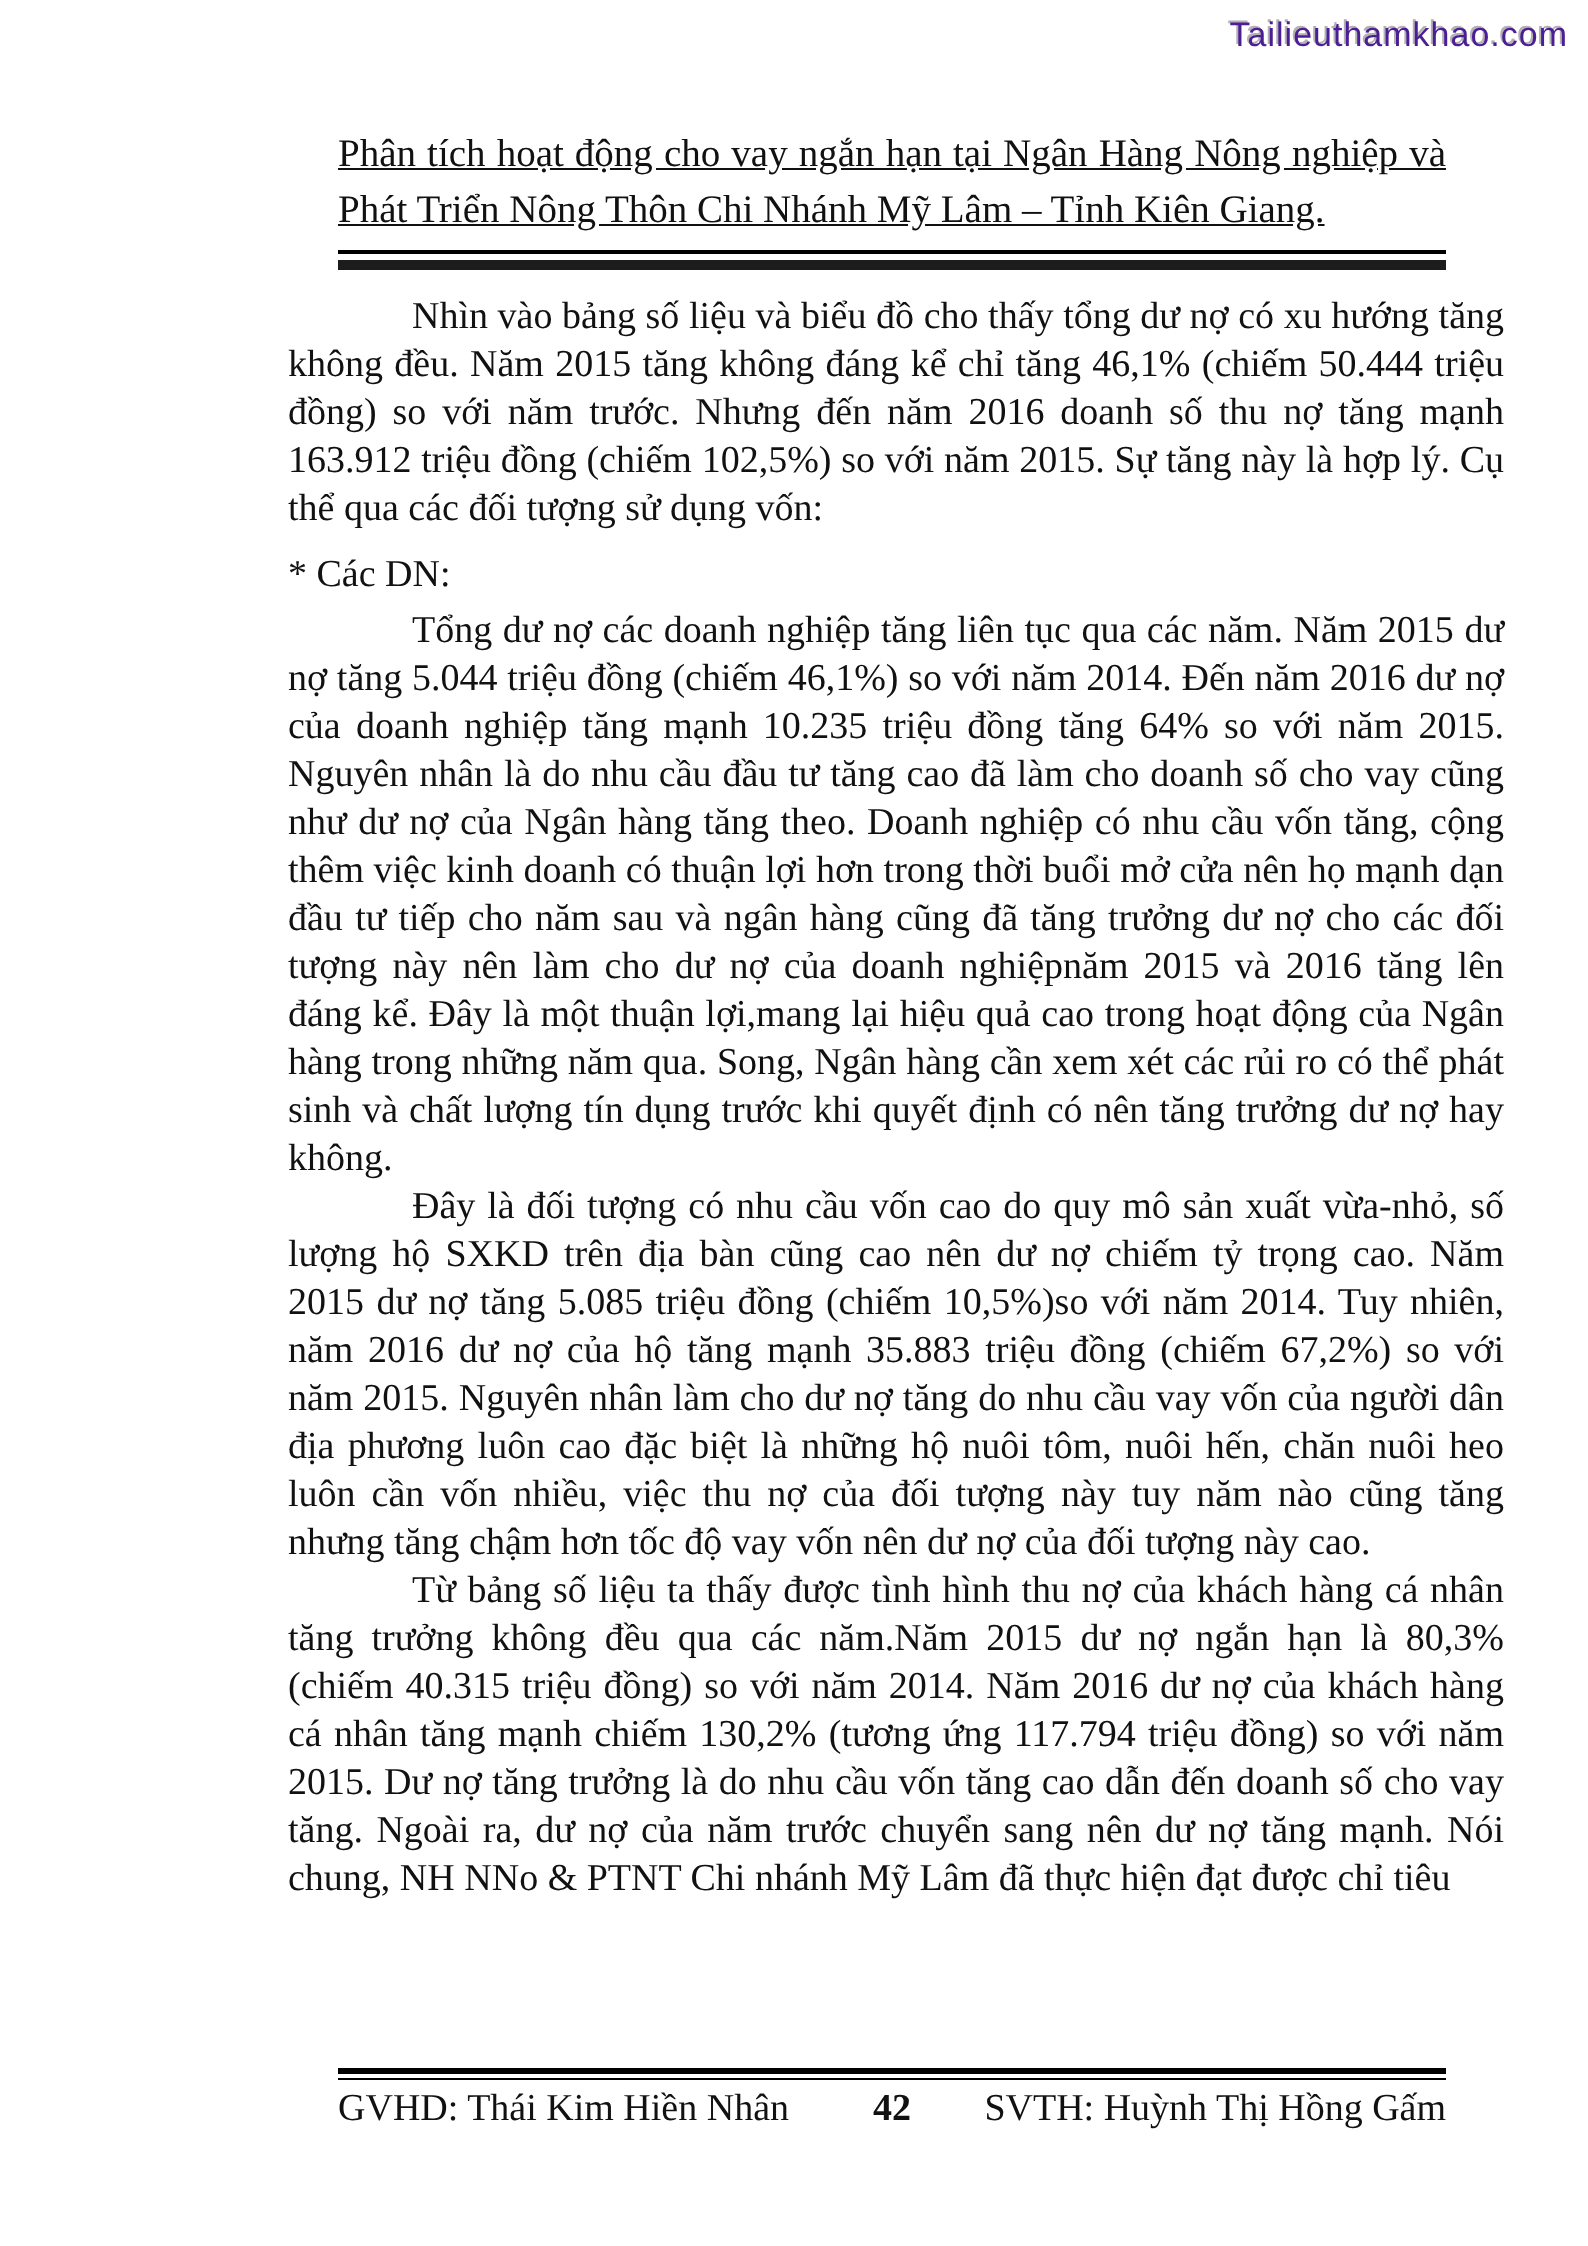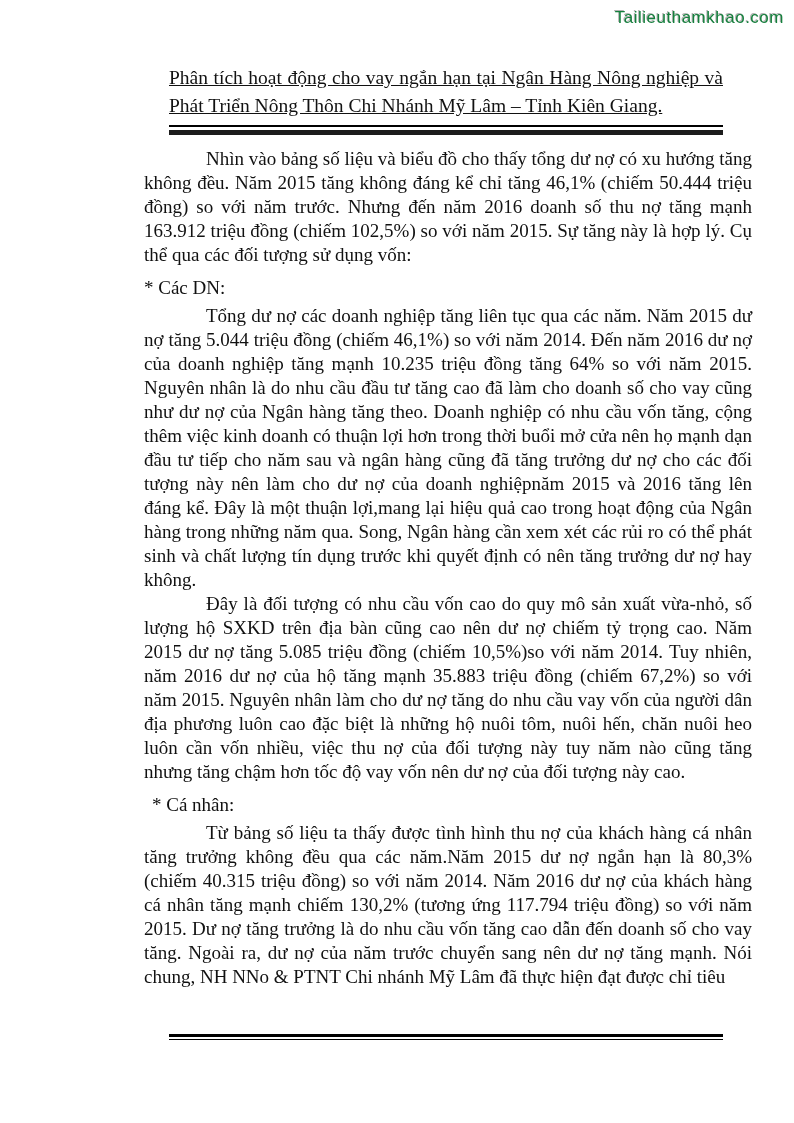--- a/index.html
+++ b/index.html
@@ -16,21 +16,21 @@
     font-family: "Liberation Serif", "DejaVu Serif", serif;
     color: #111111;
   }
   
   .watermark {
     position: absolute;
     top: 8px;
     right: 10px;
     font-family: "Liberation Sans", "DejaVu Sans", sans-serif;
     font-size: 17px;
-    color: #15803d;
+    color: #4c1d95;
     text-shadow: -1px -1px 0 #b2b2b2, 1px 1px 0 #ffffff;
     letter-spacing: 0.5px;
     user-select: none;
   }
   
   .header-block {
     position: absolute;
     top: 64px;
     left: 169px;
     width: 554px;
@@ -109,22 +109,26 @@
   <main class="body-col">
     <p class="para">Nhìn vào bảng số liệu và biểu đồ cho thấy tổng dư nợ có xu hướng tăng không đều. Năm 2015 tăng không đáng kể chỉ tăng 46,1% (chiếm 50.444 triệu đồng) so với năm trước. Nhưng đến năm 2016 doanh số thu nợ tăng mạnh 163.912 triệu đồng (chiếm 102,5%) so với năm 2015. Sự tăng này là hợp lý. Cụ thể qua các đối tượng sử dụng vốn:</p>
 
     <h3 class="heading">* Các DN:</h3>
 
     <p class="para">Tổng dư nợ các doanh nghiệp tăng liên tục qua các năm. Năm 2015 dư nợ tăng 5.044 triệu đồng (chiếm 46,1%) so với năm 2014. Đến năm 2016 dư nợ của doanh nghiệp tăng mạnh 10.235 triệu đồng tăng 64% so với năm 2015. Nguyên nhân là do nhu cầu đầu tư tăng cao đã làm cho doanh số cho vay cũng như dư nợ của Ngân hàng tăng theo. Doanh nghiệp có nhu cầu vốn tăng, cộng thêm việc kinh doanh có thuận lợi hơn trong thời buổi mở cửa nên họ mạnh dạn đầu tư tiếp cho năm sau và ngân hàng cũng đã tăng trưởng dư nợ cho các đối tượng này nên làm cho dư nợ của doanh nghiệpnăm 2015 và 2016 tăng lên đáng kể. Đây là một thuận lợi,mang lại hiệu quả cao trong hoạt động của Ngân hàng trong những năm qua. Song, Ngân hàng cần xem xét các rủi ro có thể phát sinh và chất lượng tín dụng trước khi quyết định có nên tăng trưởng dư nợ hay không.</p>
 
 
     <p class="para">Đây là đối tượng có nhu cầu vốn cao do quy mô sản xuất vừa-nhỏ, số lượng hộ SXKD trên địa bàn cũng cao nên dư nợ chiếm tỷ trọng cao. Năm 2015 dư nợ tăng 5.085 triệu đồng (chiếm 10,5%)so với năm 2014. Tuy nhiên, năm 2016 dư nợ của hộ tăng mạnh 35.883 triệu đồng (chiếm 67,2%) so với năm 2015. Nguyên nhân làm cho dư nợ tăng do nhu cầu vay vốn của người dân địa phương luôn cao đặc biệt là những hộ nuôi tôm, nuôi hến, chăn nuôi heo luôn cần vốn nhiều, việc thu nợ của đối tượng này tuy năm nào cũng tăng nhưng tăng chậm hơn tốc độ vay vốn nên dư nợ của đối tượng này cao.</p>
 
-    <h3 class="heading indent-sm">* Cá nhân:</h3>
 
     <p class="para">Từ bảng số liệu ta thấy được tình hình thu nợ của khách hàng cá nhân tăng trưởng không đều qua các năm.Năm 2015 dư nợ ngắn hạn là 80,3% (chiếm 40.315 triệu đồng) so với năm 2014. Năm 2016 dư nợ của khách hàng cá nhân tăng mạnh chiếm 130,2% (tương ứng 117.794 triệu đồng) so với năm 2015. Dư nợ tăng trưởng là do nhu cầu vốn tăng cao dẫn đến doanh số cho vay tăng. Ngoài ra, dư nợ của năm trước chuyển sang nên dư nợ tăng mạnh. Nói chung, NH NNo &amp; PTNT Chi nhánh Mỹ Lâm đã thực hiện đạt được chỉ tiêu</p>
   </main>
 
   <div class="footer-block">
     <div class="footer-rule"></div>
+    <div class="footer-row">
+      <span class="footer-left">GVHD: Thái Kim Hiền Nhân</span>
+      <span class="footer-center">42</span>
+      <span class="footer-right">SVTH: Huỳnh Thị Hồng Gấm</span>
+    </div>
   </div>
 
 </div>
 
 </body></html>

